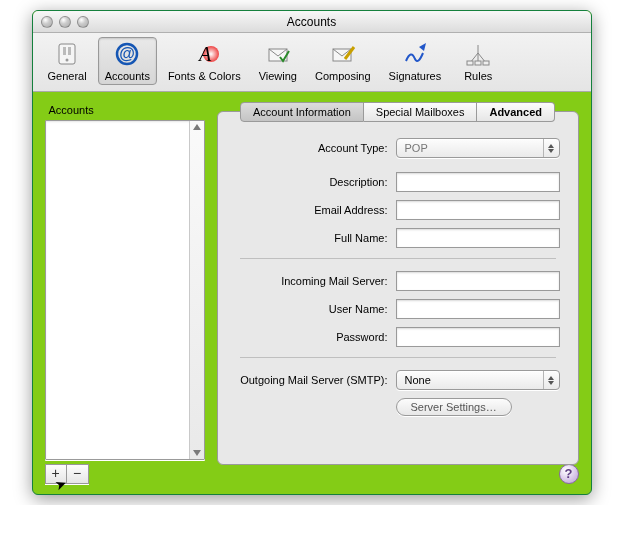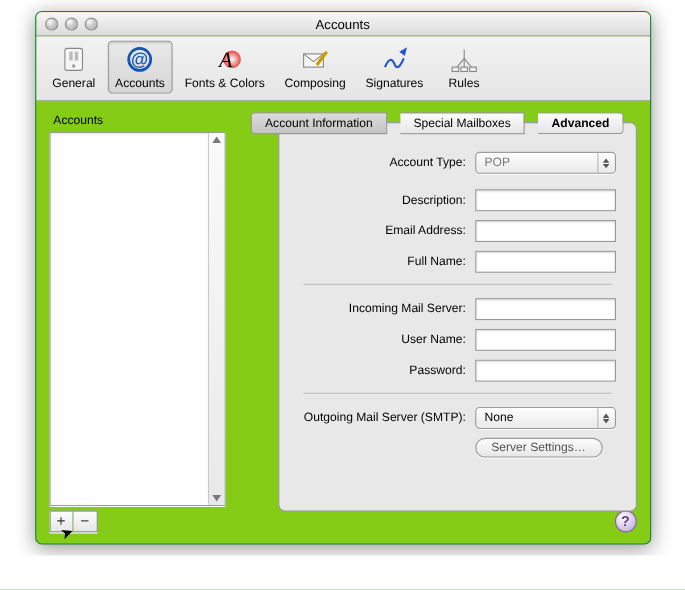--- a/index.html
+++ b/index.html
@@ -116,21 +116,21 @@
     box-shadow: 0 1px 0 #fff;
   }
   .sqbtn + .sqbtn { border-left: none; }
   .main {
     flex: 1;
     position: relative;
   }
   .tabs {
     display: flex;
     justify-content: center;
-    gap: 12px;
+    gap: 0;
     position: relative;
     z-index: 2;
     text-align: right;
   }
   .tab {
     padding: 3px 12px;
     font-size: 11px;
     background: linear-gradient(#fcfcfc,#e6e6e6);
     border: 1px solid #9a9a9a;
     border-bottom: 1px solid #9a9a9a;
@@ -144,21 +144,20 @@
   }
   .panel {
     border: 1px solid #9a9a9a;
     border-radius: 6px;
     background: #e8e8e8;
     padding: 26px 18px 12px 18px;
     margin-top: -10px;
     position: relative;
     z-index: 1;
     min-height: 354px;
-    margin-left: 36px;
   }
   .row {
     display: flex;
     align-items: center;
     margin-bottom: 8px;
   }
   .row .lab {
     width: 160px;
     text-align: right;
     padding-right: 8px;
@@ -277,20 +276,30 @@
               <radialGradient id="g1">
                 <stop offset="0%" stop-color="#fff"></stop>
                 <stop offset="100%" stop-color="#e44"></stop>
               </radialGradient>
             </defs>
             <text x="10" y="20" font-size="20" font-family="serif" font-style="italic" fill="#000">A</text>
           </svg>
       </div>
       <span>Fonts &amp; Colors</span>
     </div>
+    <div class="tbtn">
+      <div class="ic">
+        <svg width="28" height="26">
+            <rect x="5" y="8" width="18" height="12" fill="#f6f6f6" stroke="#888"></rect>
+            <path d="M5 8 L14 15 L23 8" fill="none" stroke="#888"></path>
+            <path d="M16 16 L19 20 L25 10" fill="none" stroke="#2a8a2a" stroke-width="2"></path>
+          </svg>
+      </div>
+      <span>Viewing</span>
+    </div>
     <div class="tbtn" style="min-width:62px">
       <div class="ic">
         <svg width="28" height="26">
             <rect x="4" y="8" width="18" height="12" fill="#f6f6f6" stroke="#888"></rect>
             <path d="M4 8 L13 15 L22 8" fill="none" stroke="#888"></path>
             <path d="M16 18 L25 6" stroke="#c9a000" stroke-width="3"></path>
           </svg>
       </div>
       <span>Composing</span>
     </div>

